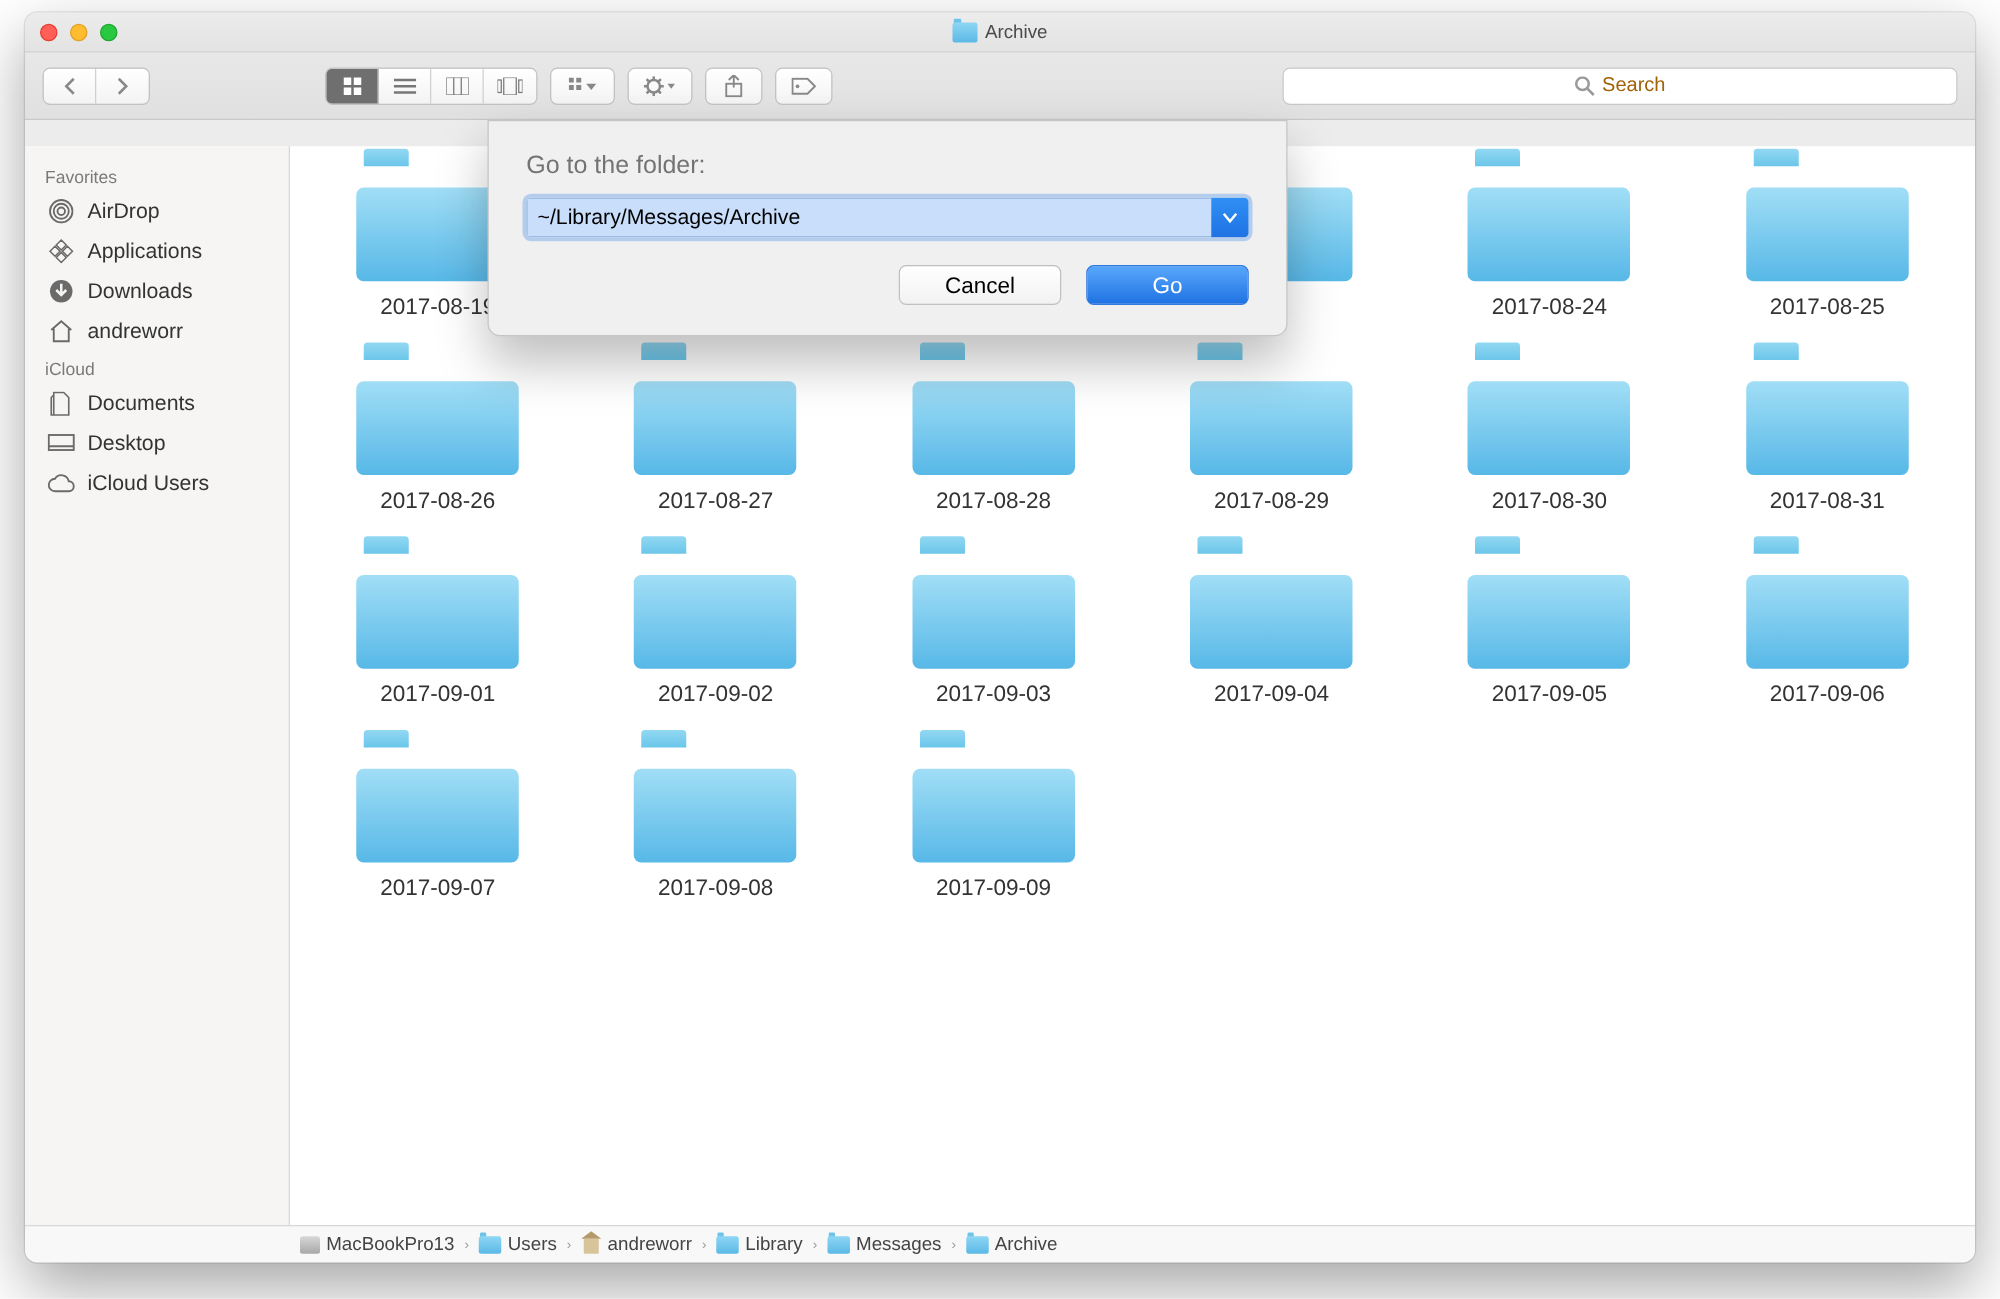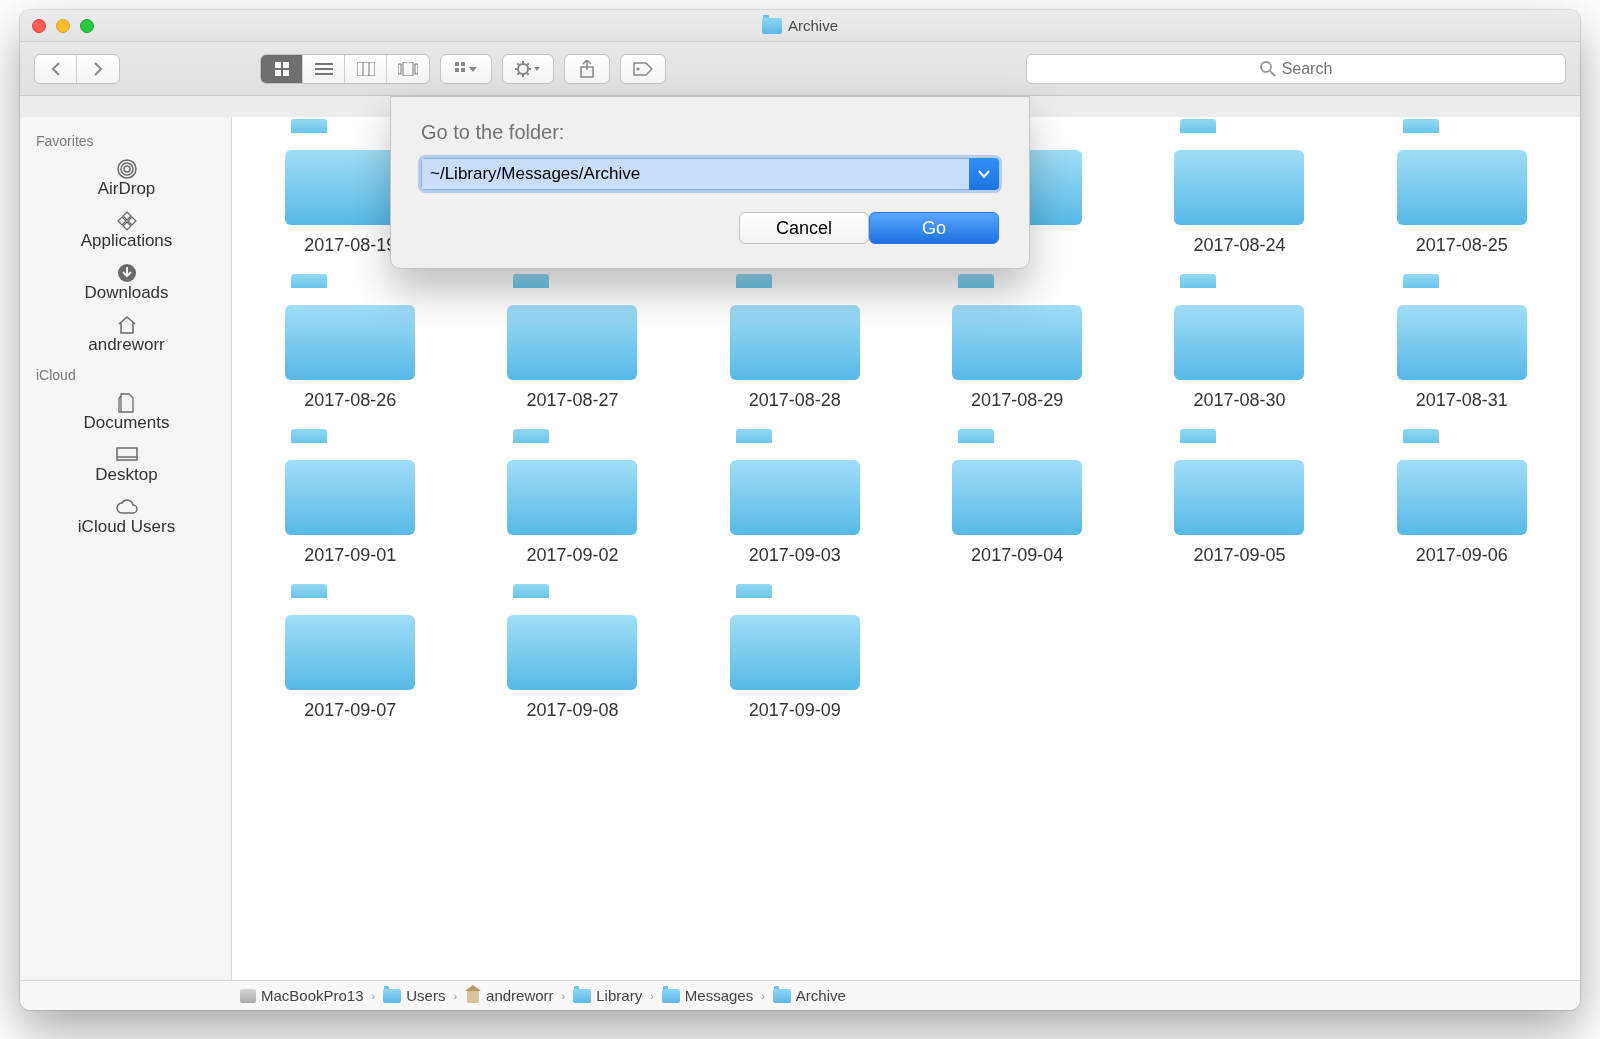--- a/index.html
+++ b/index.html
@@ -65,34 +65,33 @@
   }
   .seg { display:flex; overflow:hidden; }
   .seg .cell { width:42px; height:100%; display:flex;align-items:center;justify-content:center; border-right:1px solid #d0d0d0;}
   .seg .cell:last-child{border-right:0;}
   .seg .cell.active{ background:#6f6f6f; color:#fff;}
   .nav-btn { width:38px; }
   .search {
     margin-left:auto; width:540px; height:30px;
     border:1px solid #c8c8c8; border-radius:6px;
     background:#fff; display:flex;align-items:center;justify-content:center;
-    color:#737373; font-size:16px; gap:6px;
+    color:#a16207; font-size:16px; gap:6px;
   }
   
   .body { flex:1; display:flex; background:#fff;margin-top:21px; }
   .sidebar {
     width:212px; background:#f6f5f4;
     border-right:1px solid #d8d8d8;
     padding: 10px 0; font-size:17px; color:#333;
   }
   .sb-header{ padding:6px 16px 4px; color:#7a7a7a; font-size:14px; }
   .sb-item{
-    padding:6px 16px 6px 18px; display:flex; align-items:center; gap:0;
+    padding:6px 16px 6px 18px; display:flex; align-items:center; gap:10px;
     cursor:default;
-    flex-direction:column;
   }
   .sb-icon{ width:22px; height:20px; display:flex;align-items:center;justify-content:center; color:#6a6a6a; flex-shrink:0;}
   .content{
     flex:1; overflow:auto; padding: 12px 24px 0 24px;
   }
   .grid{
     display:grid; grid-template-columns: repeat(6,1fr);
     column-gap: 34px; row-gap: 28px;
   }
   .folder-item{ display:flex; flex-direction:column; align-items:center; gap:10px;}
@@ -124,21 +123,21 @@
     border-radius:4px; margin-bottom:22px; overflow:hidden;
   }
   .combo input{
     flex:1; border:1px solid #8ab1e0; border-right:0;
     padding:4px 8px; font-size:17px; background:#c9defb;
   }
   .combo .drop{
     width:30px; background:linear-gradient(#2f90f5,#1f72e3);
     display:flex;align-items:center;justify-content:center; color:#fff;
   }
-  .dlg-buttons{ display:flex; justify-content:flex-end; }
+  .dlg-buttons{ display:flex; justify-content:flex-end; gap:20px;}
   .dlg-btn{
     width:130px; height:32px; border-radius:6px; font-size:18px;
     border:1px solid #c0c0c0; background:linear-gradient(#fff,#f2f2f2);
   }
   .dlg-btn.primary{
     border:1px solid #2f78e0; color:#fff;
     background:linear-gradient(#59a7fb,#1f72e3);
   }
 
   

